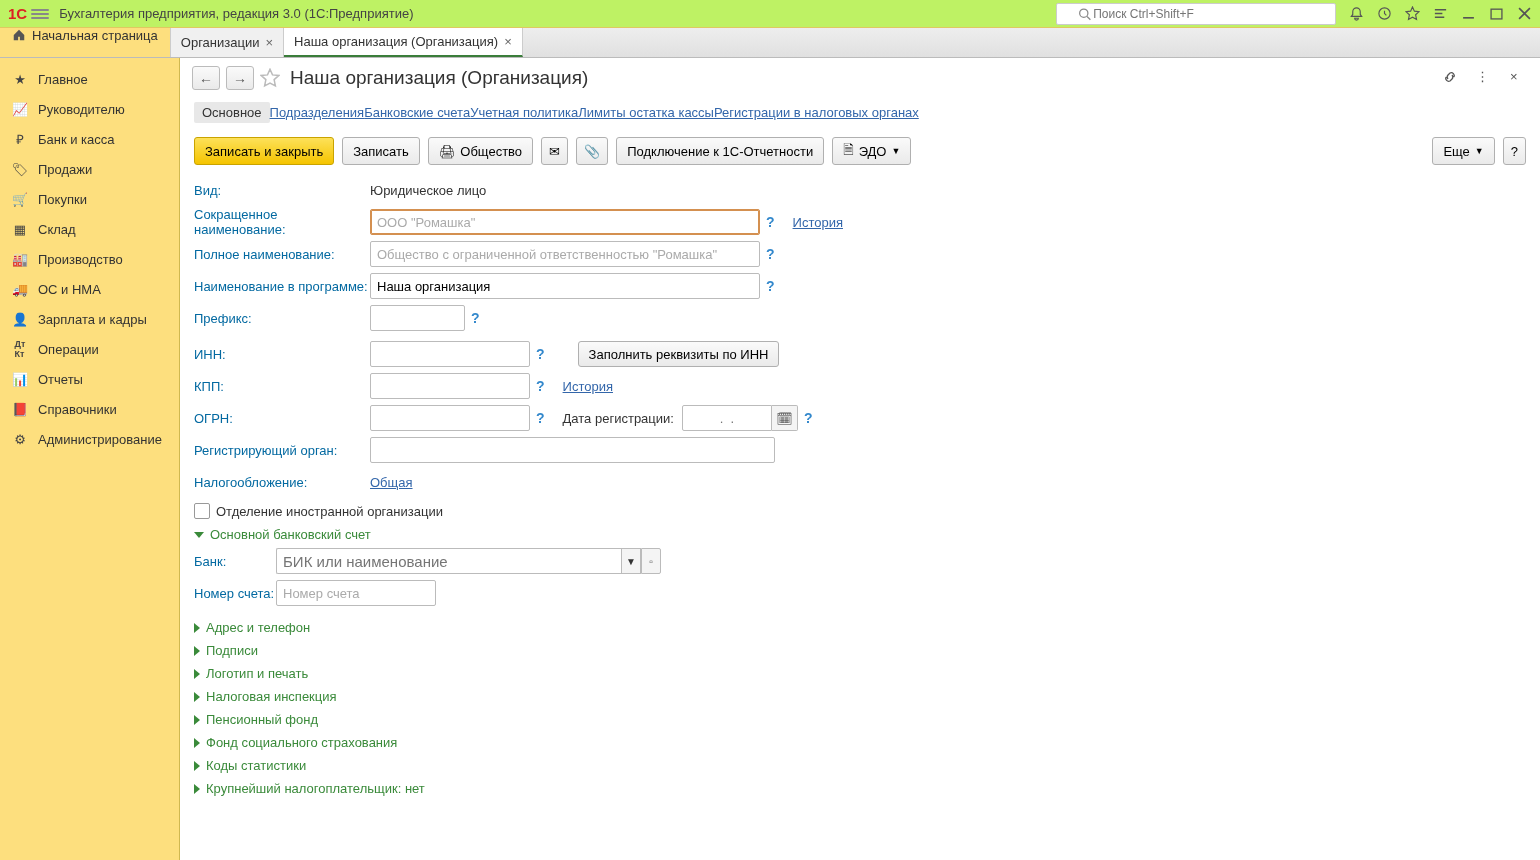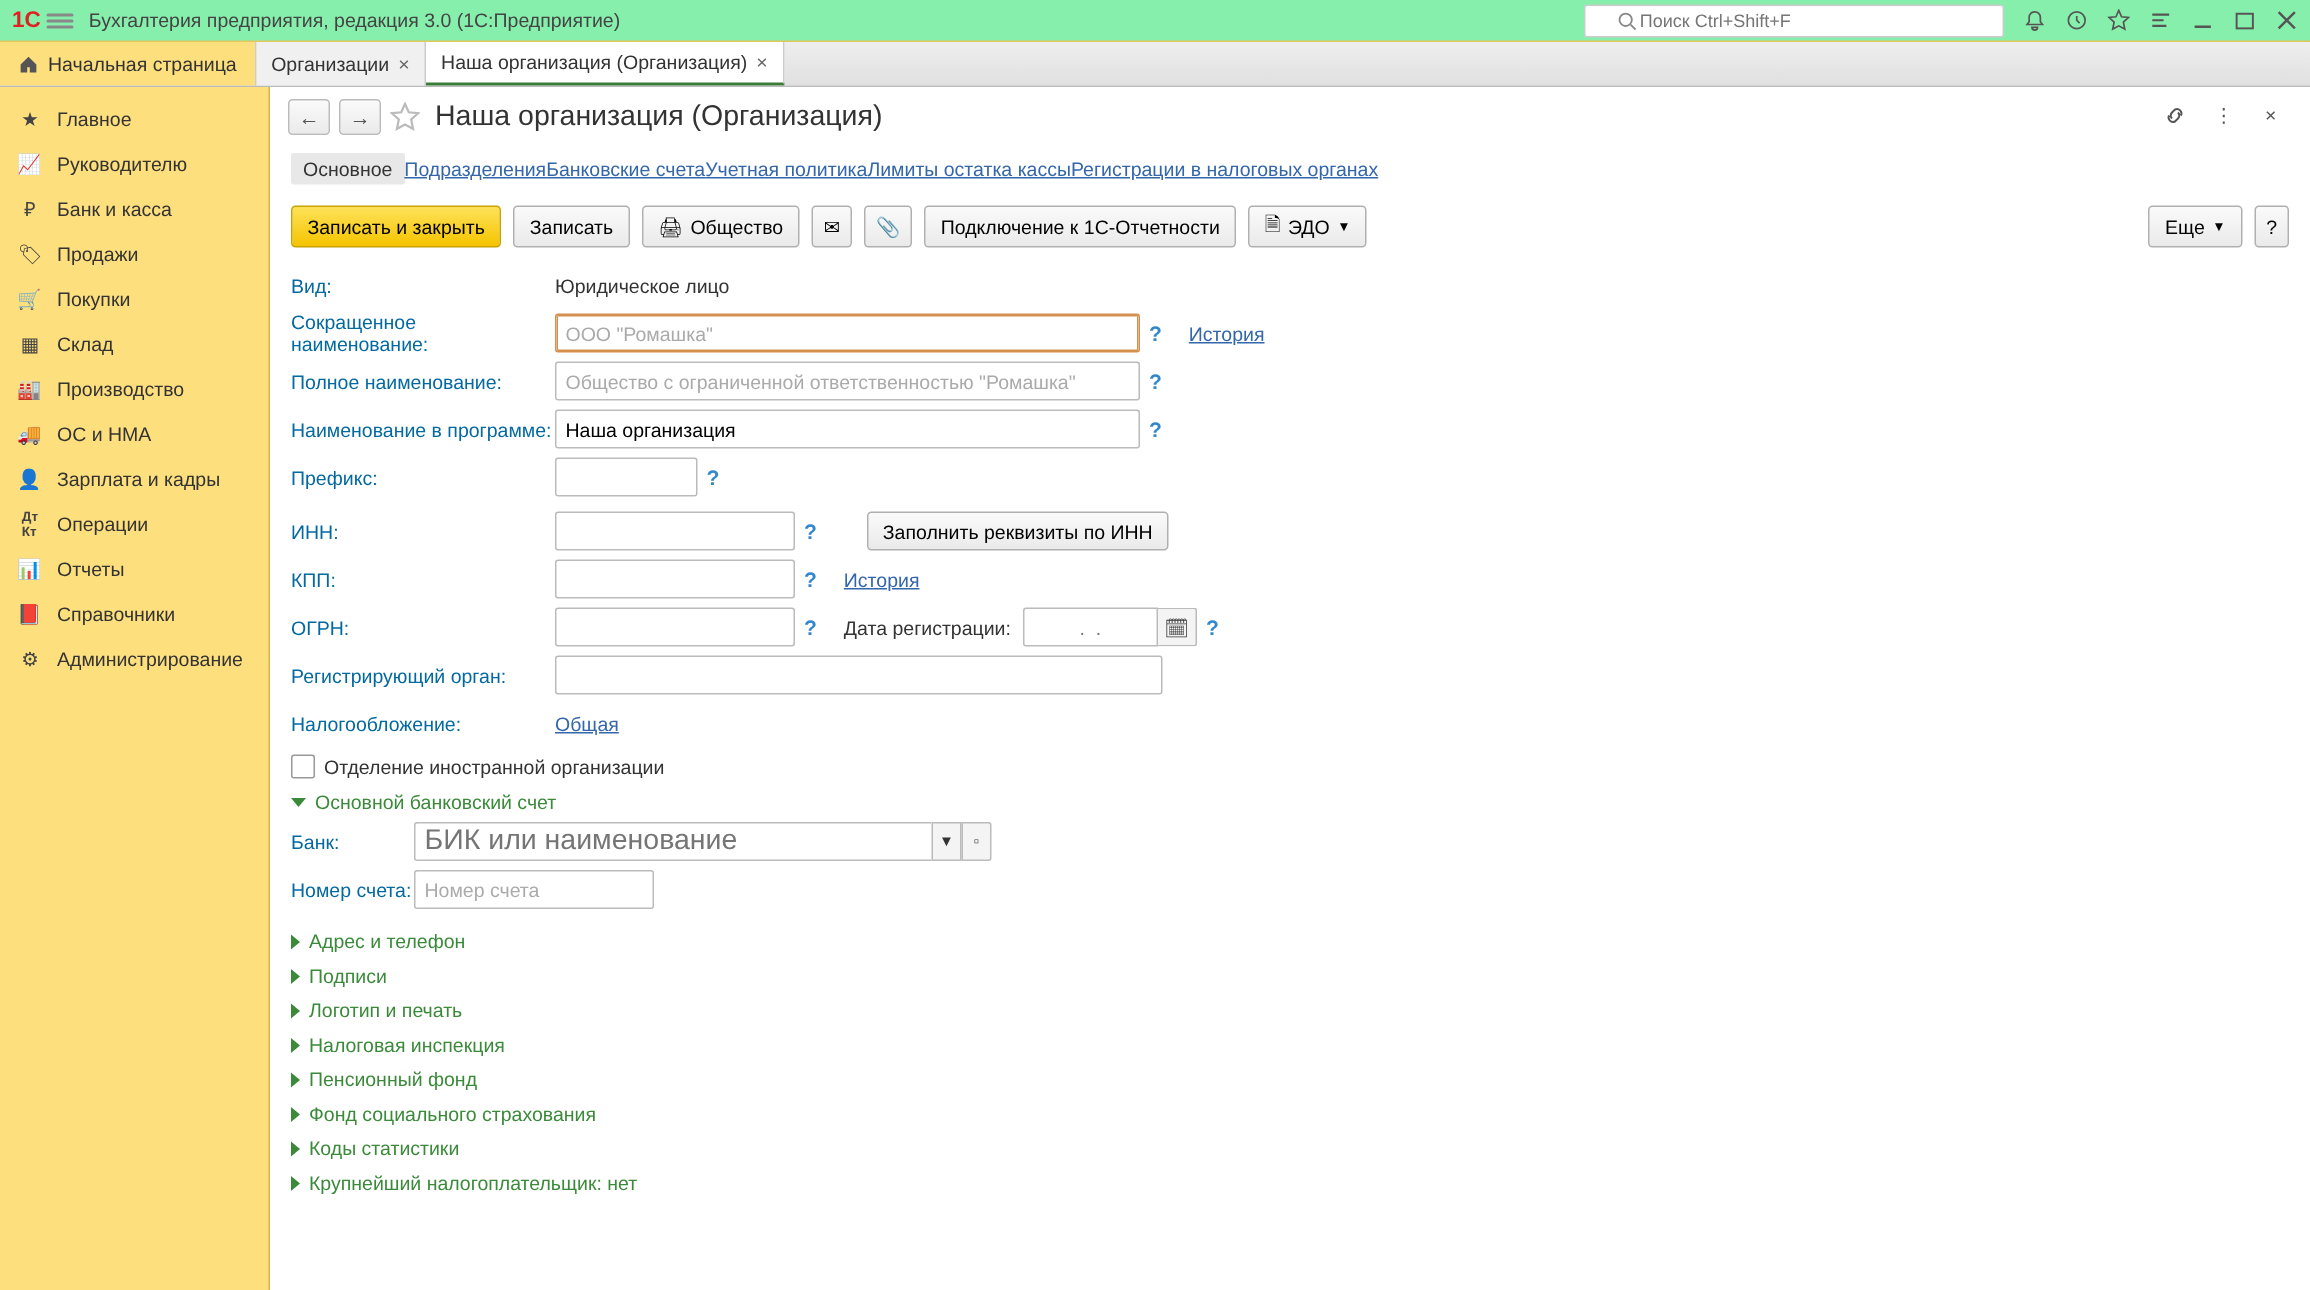--- a/index.html
+++ b/index.html
@@ -1,29 +1,29 @@
 <!DOCTYPE html>
 <html><head>
 <meta charset="utf-8">
 <style>
 * { box-sizing: border-box; font-family: Arial, sans-serif; }
 body { margin: 0; background: #f5f5f5; font-size: 13px; color: #333; overflow: hidden; }
-.titlebar { height: 28px; background: #86efac; display: flex; align-items: center; padding: 0 8px; border-bottom: 1px solid #e0c860; }
+.titlebar { height: 28px; background: #bef264; display: flex; align-items: center; padding: 0 8px; border-bottom: 1px solid #e0c860; }
 .logo-1c { color: #d22; font-weight: bold; font-size: 15px; margin-right: 4px; }
 .hamburger-icon { width: 18px; height: 18px; display: inline-flex; flex-direction: column; justify-content: center; gap: 2px; margin-right: 10px; cursor: pointer; }
 .hamburger-icon span { height: 2px; background: #888; border-radius: 1px; }
 .title-text { flex: 0 1 auto; font-size: 13px; color: #444; }
 .title-spacer { flex: 1; }
 .search-box { display: flex; align-items: center; background: #fff; border: 1px solid #ccc; border-radius: 2px; height: 22px; padding: 0 21px; width: 280px; }
 .search-box input { border: none; outline: none; font-size: 12px; width: 100%; color: #888; background: transparent; }
 .titlebar-icons { display: flex; gap: 12px; margin-left: 12px; align-items: center; }
 .tb-icon { width: 16px; height: 16px; color: #555; cursor: pointer; display:flex; align-items:center; justify-content:center; }
 
 .tabbar { height: 30px; background: linear-gradient(#eee, #e0e0e0); border-bottom: 1px solid #bbb; display: flex; align-items: stretch; }
-.hometab { display: flex; align-items: center; padding: 0 12px; background: #fddf7e; border-right: 1px solid #ccc; font-size: 13px; cursor: pointer; }
+.hometab { display: flex; align-items: flex-start; padding: 0 12px; background: #fddf7e; border-right: 1px solid #ccc; font-size: 13px; cursor: pointer; }
 .tab { display: flex; align-items: center; padding: 12px 10px; background: #f0f0f0; border-right: 1px solid #ccc; font-size: 13px; cursor: pointer; gap: 6px; }
 .tab.active { background: #fff; border-bottom: 2px solid #3a7d3a; }
 .tab-close { font-size: 13px; color: #666; cursor: pointer; }
 
 .body-row { display: flex; height: calc(100vh - 58px); }
 .sidebar { width: 180px; background: #fddf7e; border-right: 1px solid #d0b850; padding-top: 6px; }
 .sb-item { display: flex; align-items: center; padding: 7px 12px; font-size: 13px; color: #333; cursor: pointer; gap: 10px; }
 .sb-icon { width: 16px; height: 16px; display:flex; align-items:center; justify-content:center; color:#444; }
 
 .main { flex: 1; background: #fff; overflow: auto; }
@@ -54,21 +54,21 @@
 input.text-input::placeholder { color: #aaa; }
 .help-q { color: #3388cc; font-size: 14px; margin-left: 6px; cursor: pointer; font-weight:bold;}
 .checkbox-row { display: flex; align-items: center; gap: 6px; padding: 4px 0; }
 .chk { width: 16px; height: 16px; border: 1px solid #999; background: #fff; border-radius: 2px; cursor: pointer; }
 
 .section-toggle { display: flex; align-items: center; gap: 6px; color: #3a8a3a; font-size: 13px; cursor: pointer; padding: 4px 0; }
 .section-toggle.open::before { content: ""; width: 0; height: 0; border-left: 5px solid transparent; border-right: 5px solid transparent; border-top: 6px solid #3a8a3a; }
 .section-toggle.closed::before { content: ""; width: 0; height: 0; border-top: 5px solid transparent; border-bottom: 5px solid transparent; border-left: 6px solid #3a8a3a; }
 
 .select-wrap { display: flex; }
-.select-input { height: 26px; border: 1px solid #bbb; border-right: none; border-radius: 2px 0 0 2px; padding: 0 6px; font-size: 19px; }
+.select-input { height: 26px; border: 1px solid #bbb; border-right: none; border-radius: 2px 0 0 2px; padding: 0 6px; font-size: 15px; }
 .select-btn { width: 20px; height: 26px; border: 1px solid #bbb; background: #f4f4f4; display:flex; align-items:center; justify-content:center; font-size:10px; cursor:pointer;}
 .select-btn.last { border-radius: 0 2px 2px 0; }
 .date-wrap { display: flex; align-items: center; }
 .date-input { width: 90px; height: 26px; border: 1px solid #bbb; border-radius: 2px 0 0 2px; padding: 0 6px; font-size: 13px; text-align:center; color:#999;}
 .cal-btn { width: 26px; height: 26px; border: 1px solid #bbb; border-left: none; background: #f4f4f4; border-radius: 0 2px 2px 0; display:flex; align-items:center; justify-content:center; cursor:pointer;}
 </style>
 </head>
 <body>
 
 <div class="titlebar">

